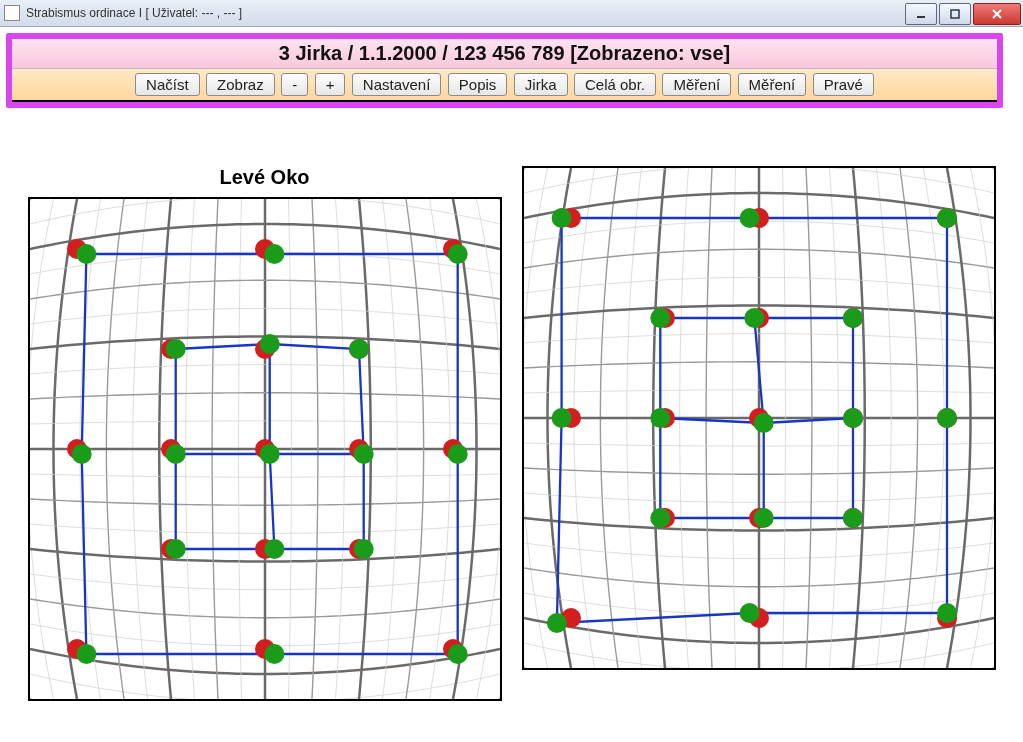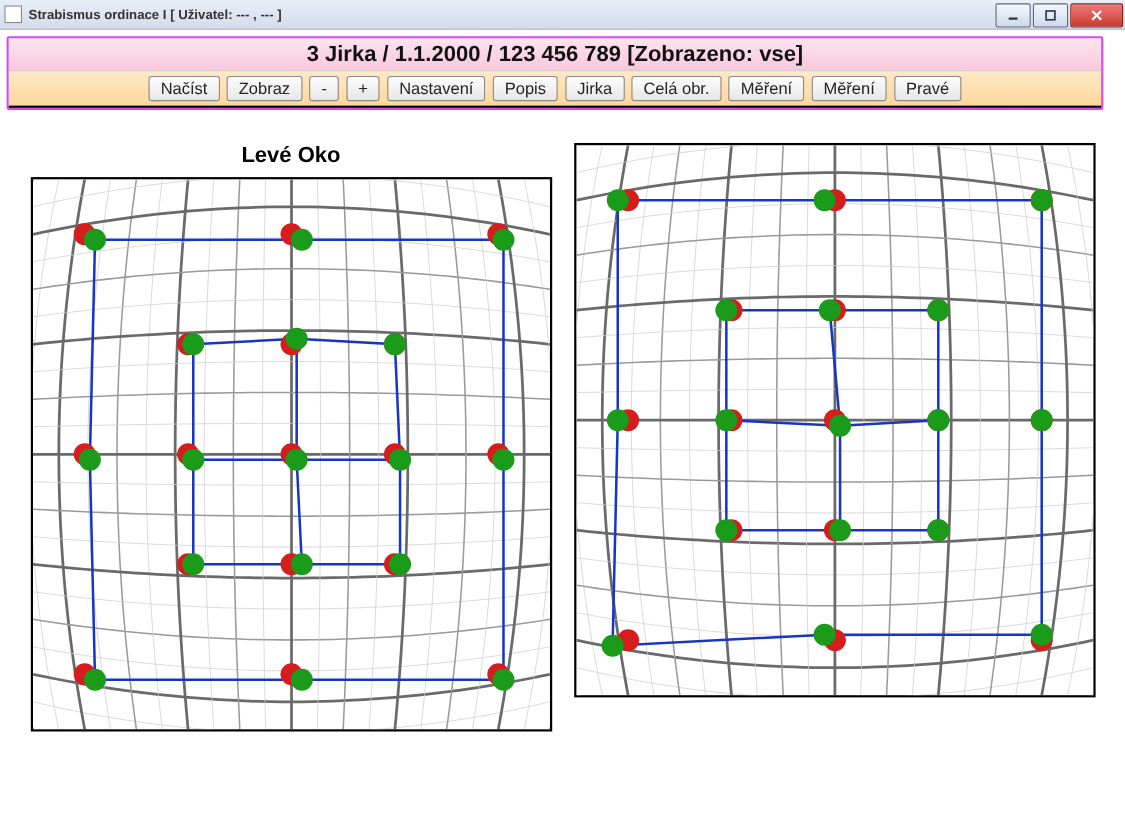--- a/index.html
+++ b/index.html
@@ -16,21 +16,20 @@
   .titlebar {
     height: 26px;
     background: linear-gradient(#e9eff7, #d3dcea);
     border-bottom: 1px solid #9aa8bc;
     display: flex;
     align-items: center;
     justify-content: space-between;
     font-size: 12px;
     color: #333;
     padding: 0 0 0 4px;
-    font-weight: bold;
   }
   .titlebar .title-left {
     display: flex;
     align-items: center;
     gap: 6px;
   }
   .titlebar .win-icon {
     width: 14px; height: 14px;
     background: #fff;
     border: 1px solid #888;
@@ -46,21 +45,21 @@
     background: linear-gradient(#f5f9ff, #cfd9e8);
     color: #2b3749;
     cursor: pointer;
   }
   .winbtn.close { background: linear-gradient(#f07a7a, #c93a2f); color: #fff; border-color:#8e1f17; width:46px;}
   .winbtn svg { width: 12px; height: 12px; }
 
   
   .header-strip {
     margin: 6px 20px 0 6px;
-    border: 2px solid #d946ef;
+    border: 6px solid #d946ef;
     border-radius: 2px;
   }
   .header-strip .patient {
     background: linear-gradient(#fde4f1, #f9c7dc);
     border-bottom: 1px solid #bbb;
     text-align: center;
     font-weight: bold;
     font-size: 20px;
     padding: 3px 0;
     color: #111;
@@ -82,21 +81,21 @@
     color: #222;
   }
 
   
   .content {
     display: flex;
     justify-content: center;
     gap: 20px;
     padding: 30px 10px 10px 10px;
   }
-  .eye-panel { text-align: center; }
+  .eye-panel { text-align: center; margin-top: 28px; }
   .eye-panel h2 {
     font-size: 20px;
     font-weight: bold;
     margin: 0 0 8px 0;
   }
   .hess-box {
     width: 470px;
     height: 500px;
     border: 2px solid #000;
     background: #fff;

